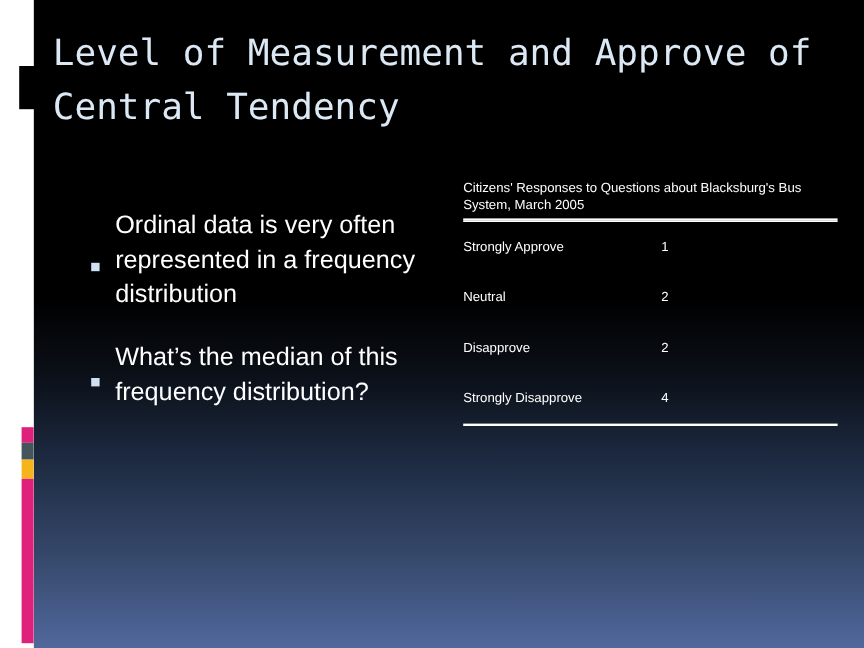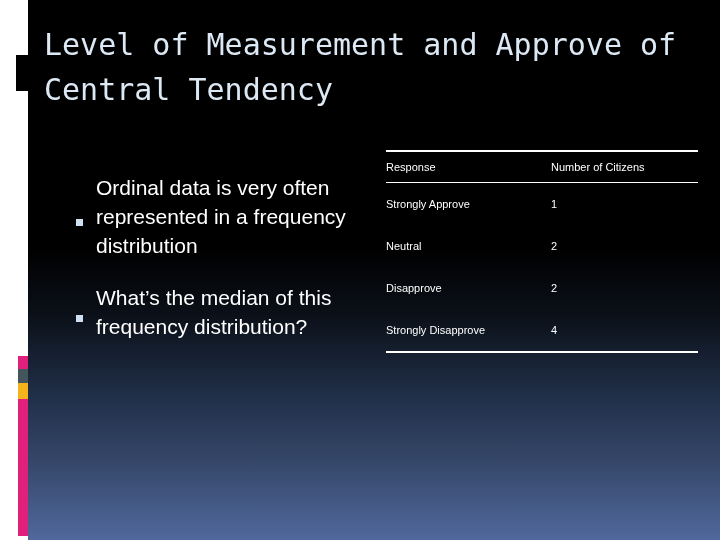--- a/index.html
+++ b/index.html
@@ -172,35 +172,24 @@
       <div class="bullet-row">
         <span class="bullet-marker"></span>
         <span class="bullet-text">What’s the median of this frequency distribution?</span>
       </div>
 
 
     </div>
 
     <div class="table-block">
 
+      <div class="table-caption">Citizens' Responses to Questions about Blacksburg's Bus System, March 2005</div>
 
       <div class="rule"></div>
 
-      <table class="tbl">
-        <colgroup>
-          <col class="col-label">
-          <col class="col-value">
-        </colgroup>
-        <thead>
-          <tr class="hdr-row">
-            <th>Response</th>
-            <th>Number of Citizens</th>
-          </tr>
-        </thead>
-      </table>
 
       <div class="rule rule-thin"></div>
 
       <table class="tbl">
         <colgroup>
           <col class="col-label">
           <col class="col-value">
         </colgroup>
         <tbody>
           <tr class="body-row">

